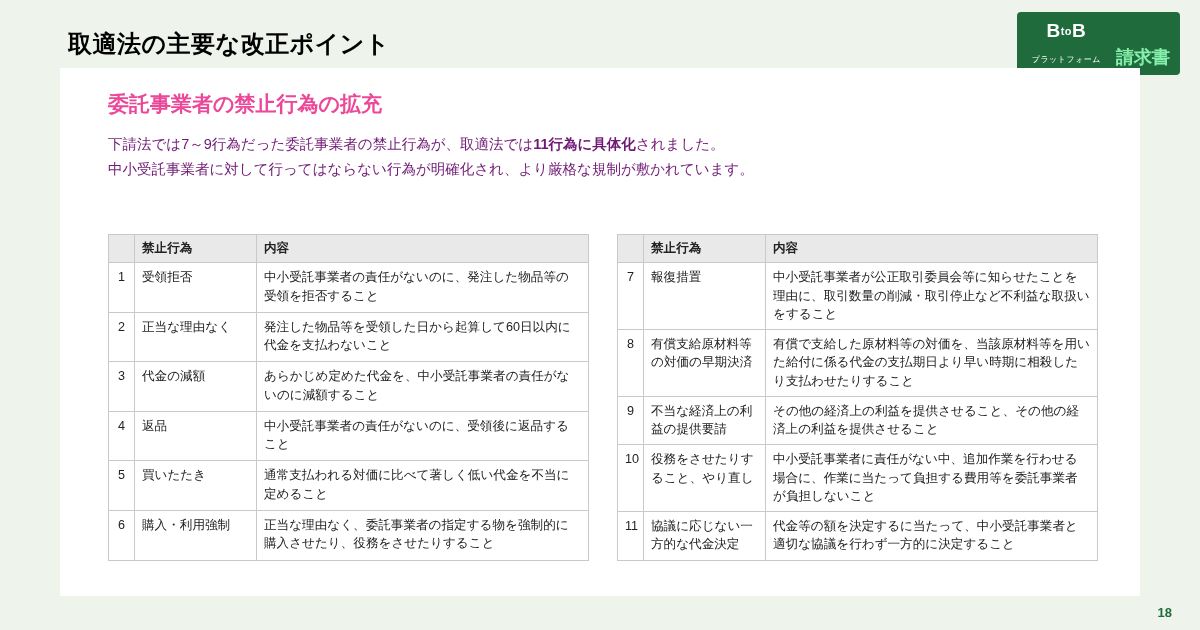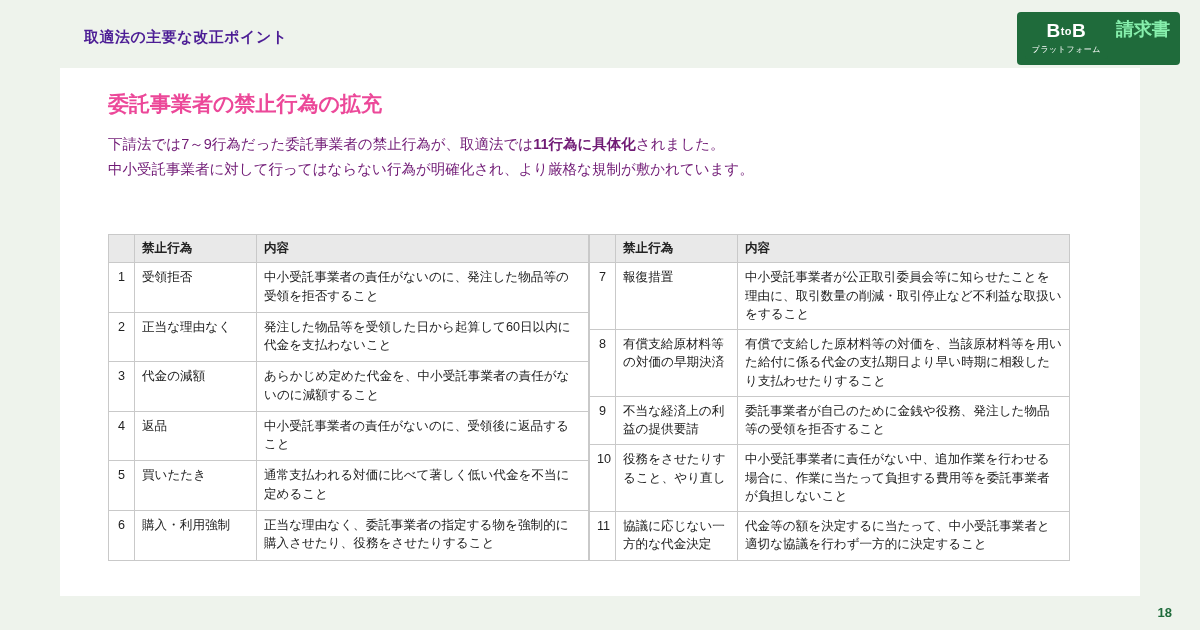--- a/index.html
+++ b/index.html
@@ -24,25 +24,24 @@
   .header {
     position: absolute;
     left: 0; top: 0;
     width: 1200px;
     height: 76px;
   }
   .slide-title {
     position: absolute;
     left: 68px;
     top: 28px;
-    font-size: 15px;
-    font-weight: bold;
-    color: #4c1d95;
+    font-size: 24px;
+    font-weight: bold;
+    color: #000000;
     letter-spacing: 0.5px;
-    margin-left: 16px;
   }
   
   .logo {
     position: absolute;
     right: 20px;
     top: 12px;
     display: flex;
     align-items: center;
     gap: 8px;
   }
@@ -61,34 +60,34 @@
     display: block;
   }
   .logo-btob .small {
     font-size: 11px;
     vertical-align: middle;
   }
   .logo-sub {
     display: block;
     color: #ffffff;
     font-size: 8px;
-    margin-top: 6px;
+    margin-top: 16px;
     letter-spacing: 0.5px;
   }
   .logo-text {
     color: #86efac;
     font-size: 18px;
     font-weight: bold;
   }
   .logo-wrap {
     background: #1f6b3b;
     border-radius: 4px;
     padding: 5px 10px 6px 8px;
     display: flex;
-    align-items: flex-start;
+    align-items: flex-end;
     gap: 8px;
   }
   
   .card {
     position: absolute;
     left: 60px;
     top: 68px;
     width: 1080px;
     height: 528px;
     background: #ffffff;
@@ -118,20 +117,21 @@
     font-weight: bold;
     color: #1a1a1a;
   }
   
   .tables {
     position: absolute;
     left: 48px;
     top: 166px;
     width: 990px;
     display: flex;
+    gap: 28px;
   }
   table {
     border-collapse: collapse;
     table-layout: fixed;
     width: 481px;
     font-size: 12.6px;
   }
   th, td {
     border: 1px solid #c9c9c9;
     vertical-align: top;
@@ -255,21 +255,21 @@
             <td>中小受託事業者が公正取引委員会等に知らせたことを理由に、取引数量の削減・取引停止など不利益な取扱いをすること</td>
           </tr>
           <tr>
             <td class="num">8</td>
             <td>有償支給原材料等の対価の早期決済</td>
             <td>有償で支給した原材料等の対価を、当該原材料等を用いた給付に係る代金の支払期日より早い時期に相殺したり支払わせたりすること</td>
           </tr>
           <tr>
             <td class="num">9</td>
             <td>不当な経済上の利益の提供要請</td>
-            <td>委託事業者が自己のために金銭や役務、発注した物品等の受領を拒否すること</td>
+            <td>その他の経済上の利益を提供させること、その他の経済上の利益を提供させること</td>
           </tr>
           <tr>
             <td class="num">10</td>
             <td>役務をさせたりすること、やり直し</td>
             <td>中小受託事業者に責任がない中、追加作業を行わせる場合に、作業に当たって負担する費用等を委託事業者が負担しないこと</td>
           </tr>
           <tr>
             <td class="num">11</td>
             <td>協議に応じない一方的な代金決定</td>
             <td>代金等の額を決定するに当たって、中小受託事業者と適切な協議を行わず一方的に決定すること</td>

